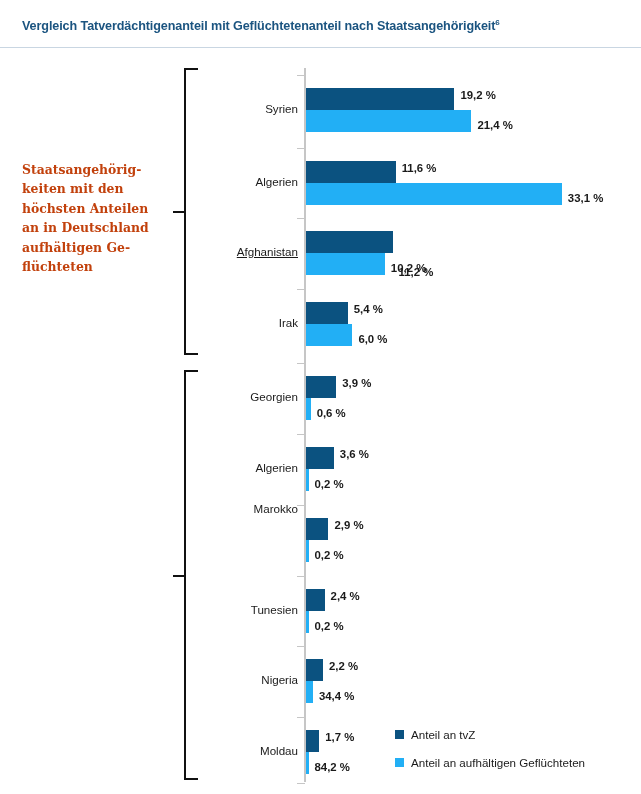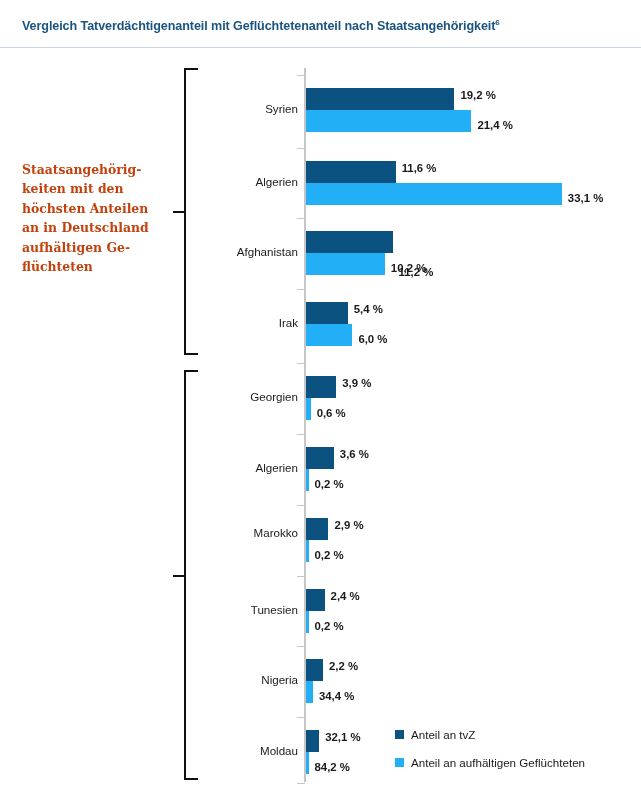--- a/index.html
+++ b/index.html
@@ -232,53 +232,53 @@
         <div class="cat-label" style="top: 102px;">Syrien</div>
         <div class="bar dark" style="top: 161px; width: 89.668px;"></div>
         <div class="bar-label" style="top: 162px; left: 401.668px;">11,6 %</div>
         <div class="bar light" style="top: 183px; width: 255.863px;"></div>
         <div class="bar-label" style="top: 192px; left: 567.863px;">33,1 %</div>
         <div class="cat-label" style="top: 175px;">Algerien</div>
         <div class="bar dark" style="top: 231px; width: 86.576px;"></div>
         <div class="bar-label" style="top: 232px; left: 398.576px; margin-top: 34px;">11,2 %</div>
         <div class="bar light" style="top: 253px; width: 78.846px;"></div>
         <div class="bar-label" style="top: 262px; left: 390.846px;">10,2 %</div>
-        <div class="cat-label" style="top: 245px;">Afghanistan</div>
+        <div class="cat-label" style="top: 245px; text-decoration: underline;">Afghanistan</div>
         <div class="bar dark" style="top: 302px; width: 41.742px;"></div>
         <div class="bar-label" style="top: 303px; left: 353.742px; text-align: right;">5,4 %</div>
         <div class="bar light" style="top: 324px; width: 46.38px;"></div>
         <div class="bar-label" style="top: 333px; left: 358.38px;">6,0 %</div>
         <div class="cat-label" style="top: 316px;">Irak</div>
         <div class="bar dark" style="top: 376px; width: 30.147px;"></div>
         <div class="bar-label" style="top: 377px; left: 342.147px;">3,9 %</div>
         <div class="bar light" style="top: 398px; width: 4.638px;"></div>
         <div class="bar-label" style="top: 407px; left: 316.638px;">0,6 %</div>
         <div class="cat-label" style="top: 390px;">Georgien</div>
         <div class="bar dark" style="top: 447px; width: 27.828px;"></div>
         <div class="bar-label" style="top: 448px; left: 339.828px;">3,6 %</div>
         <div class="bar light" style="top: 469px; width: 2.5px;"></div>
         <div class="bar-label" style="top: 478px; left: 314.5px;">0,2 %</div>
         <div class="cat-label" style="top: 461px;">Algerien</div>
         <div class="bar dark" style="top: 518px; width: 22.417px;"></div>
         <div class="bar-label" style="top: 519px; left: 334.417px;">2,9 %</div>
         <div class="bar light" style="top: 540px; width: 2.5px;"></div>
         <div class="bar-label" style="top: 549px; left: 314.5px;">0,2 %</div>
-        <div class="cat-label" style="top: 526px;">Marokko</div>
+        <div class="cat-label" style="top: 502px;">Marokko</div>
         <div class="bar dark" style="top: 589px; width: 18.552px;"></div>
         <div class="bar-label" style="top: 590px; left: 330.552px;">2,4 %</div>
         <div class="bar light" style="top: 611px; width: 2.5px;"></div>
         <div class="bar-label" style="top: 620px; left: 314.5px;">0,2 %</div>
         <div class="cat-label" style="top: 603px;">Tunesien</div>
         <div class="bar dark" style="top: 659px; width: 17.006px;"></div>
         <div class="bar-label" style="top: 660px; left: 329.006px;">2,2 %</div>
         <div class="bar light" style="top: 681px; width: 6.957px;"></div>
         <div class="bar-label" style="top: 690px; left: 318.957px;">34,4 %</div>
         <div class="cat-label" style="top: 673px;">Nigeria</div>
         <div class="bar dark" style="top: 730px; width: 13.141px;"></div>
-        <div class="bar-label" style="top: 731px; left: 325.141px;">32,1 %</div>
+        <div class="bar-label" style="top: 731px; left: 325.141px;">1,7 %</div>
         <div class="bar light" style="top: 752px; width: 2.5px;"></div>
         <div class="bar-label" style="top: 761px; left: 314.5px;">84,2 %</div>
         <div class="cat-label" style="top: 744px;">Moldau</div>
       </div>
   <div class="axis-tick" style="top: 75px;"></div>
       <div class="axis-tick" style="top: 148px;"></div>
       <div class="axis-tick" style="top: 218px;"></div>
       <div class="axis-tick" style="top: 289px;"></div>
       <div class="axis-tick" style="top: 363px;"></div>
       <div class="axis-tick" style="top: 434px;"></div>

